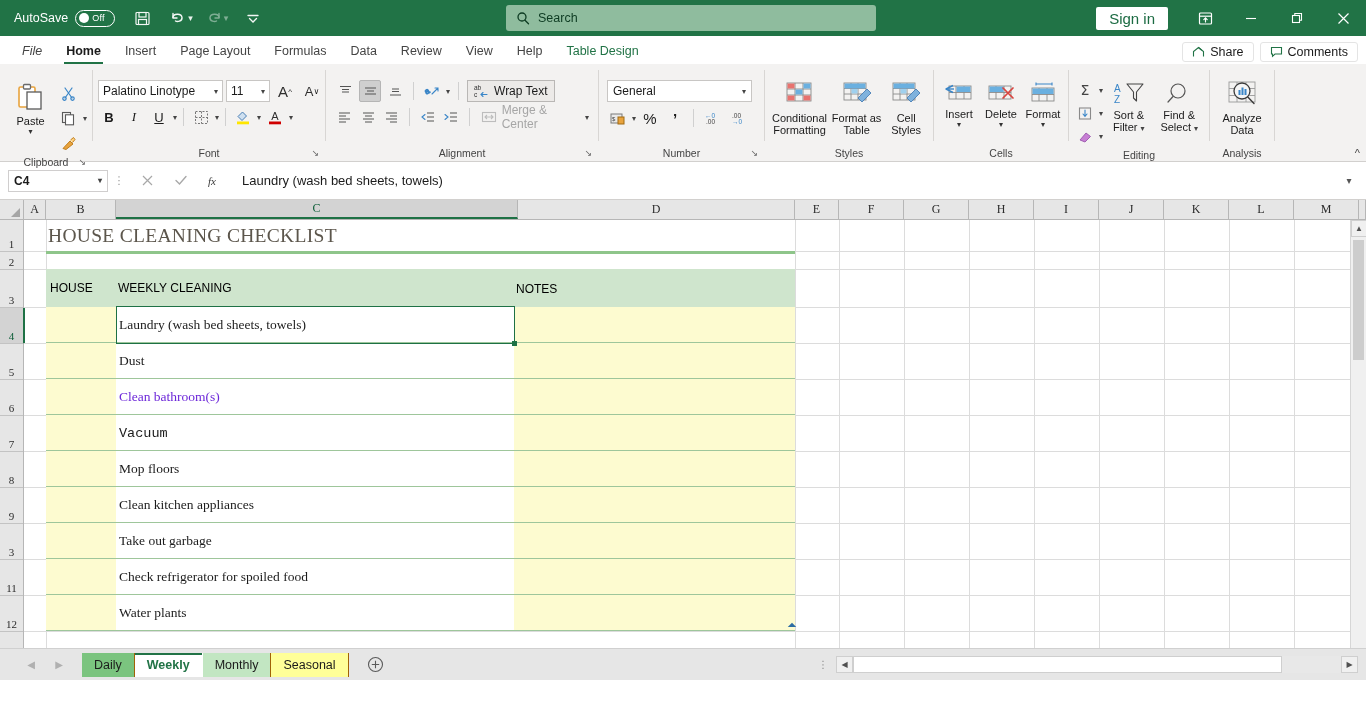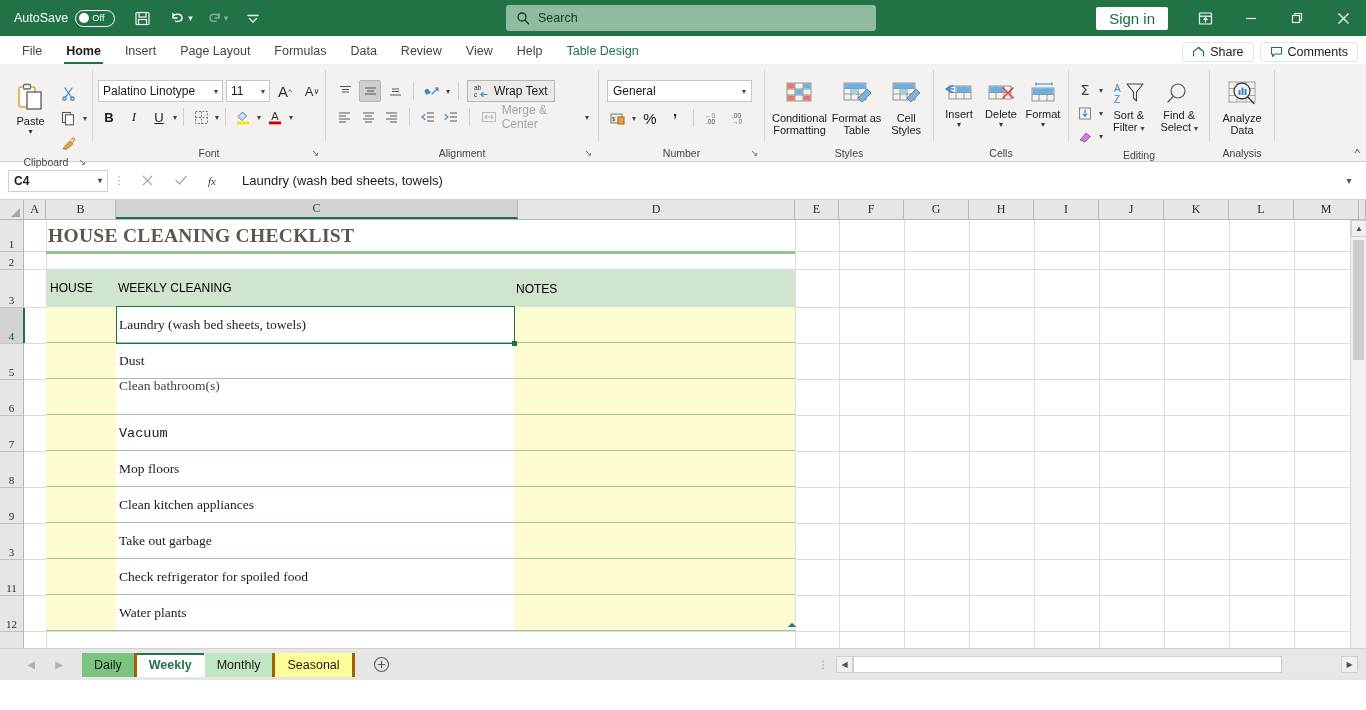--- a/index.html
+++ b/index.html
@@ -43,21 +43,21 @@
   .winbtn{ width:46px;height:36px;display:flex;align-items:center;justify-content:center;color:#fff;}
   
   .ribtabs{
     height:28px; background:#ffffff; display:flex; align-items:flex-end; position:relative;
     border-bottom:0;
   }
   .ribtab{
     font-size:12.5px; color:#444; padding:0 12px; height:26px; line-height:26px;
     position:relative; white-space:nowrap;
   }
-  .ribtab.first{margin-left:10px;}
+  .ribtab.first{margin-left:10px;font-style:italic;}
   .ribtab.active{ color:#1b1b1b; font-weight:bold; }
   .ribtab.active::after{
     content:""; position:absolute; left:10px; right:10px; bottom:0; height:2.5px; background:#217346;
   }
   .ribtab.ctx{ color:#217346; }
   .rt-right{ position:absolute; right:8px; bottom:2px; display:flex; gap:6px;}
   .rt-btn{
     font-size:12.5px;color:#1b1b1b;padding:2px 9px;border:1px solid #e4e4e4;border-radius:3px;
     display:flex;align-items:center;gap:5px;background:#fff;
   }
@@ -162,21 +162,21 @@
   .vsthumb{ position:absolute; left:2px; right:2px; top:20px; height:120px; background:#cdcdcd;}
   
   .tabbar{ height:32px; background:#e6e6e6; display:flex; align-items:center;
            border-top:1px solid #d0d0d0; position:relative;}
   .navarrows{ display:flex; gap:2px; margin-left:18px; }
   .navarr{ width:26px;height:24px;display:flex;align-items:center;justify-content:center;
            color:#b0b0b0;font-size:10px;}
   .stabs{ display:flex; align-items:center; margin-left:10px; gap:0; }
   .stab{
     height:24px; padding:0 12px; display:flex; align-items:center; font-size:12.5px;
-    color:#1b1b1b; border-right:3px solid #a16207; position:relative;
+    color:#1b1b1b; border-right:1px solid #a16207; position:relative;
   }
   .stab.active{ background:#ffffff; color:#217346; font-weight:bold; border-right:1px solid #fff;}
   .stab.active::after{content:"";position:absolute;left:0;right:0;top:0;height:2px;background:#217346;}
   .addsheet{ width:34px;height:26px;display:flex;align-items:center;justify-content:center;
              color:#5a5a5a;font-size:14px; margin-left:10px;}
   .hgrip{ position:absolute; left:818px; color:#8a8a8a; font-size:10px; letter-spacing:0;}
   .hscroll{ position:absolute; left:836px; right:8px; height:17px; display:flex; align-items:center;}
   .hsarrow{ width:17px;height:17px;background:#f0f0f0;border:1px solid #cfcfcf;display:flex;
             align-items:center;justify-content:center;font-size:8px;color:#505050;}
   .hstrack{ flex:1; height:17px; background:#e8e8e8; position:relative;}
@@ -797,21 +797,21 @@
       <div class="gl-h" style="top:123px"></div>
       <div class="gl-h" style="top:159px"></div>
       <div class="gl-h" style="top:195px"></div>
       <div class="gl-h" style="top:231px"></div>
       <div class="gl-h" style="top:267px"></div>
       <div class="gl-h" style="top:303px"></div>
       <div class="gl-h" style="top:339px"></div>
       <div class="gl-h" style="top:375px"></div>
       <div class="gl-h" style="top:411px"></div>
 
-      <div style="position:absolute;left:22px;top:0;width:749px;height:32px;display:flex;align-items:center;padding-left:2px;font-weight:bold;">
+      <div style="position:absolute;left:22px;top:0;width:749px;height:32px;display:flex;align-items:center;padding-left:2px;">
         <span class="tbl-title">HOUSE CLEANING CHECKLIST</span>
       </div>
       <div style="position:absolute;left:22px;top:31px;width:749px;height:3px;background:#8ec58a;"></div>
 
       <div class="tbl-hdr" style="position:absolute;left:22px;top:49px;width:749px;height:38px;"></div>
       <div style="position:absolute;left:26px;top:49px;height:38px;display:flex;align-items:center;">
         <span class="htxt">HOUSE</span>
         </div>
       <div style="position:absolute;left:94px;top:49px;height:38px;display:flex;align-items:center;">
         <span class="htxt">WEEKLY CLEANING</span>
@@ -828,21 +828,21 @@
 
       <div class="band-yellow" style="position:absolute;left:22px;top:123px;width:70px;height:36px;"></div>
       <div class="band-white" style="position:absolute;left:92px;top:123px;width:398px;height:36px;"></div>
       <div class="band-yellow" style="position:absolute;left:490px;top:123px;width:281px;height:36px;"></div>
       <div style="position:absolute;left:95px;top:123px;height:36px;display:flex;align-items:center;font-family:'Liberation Serif',serif;font-size:13.5px;color:#1b1b1b;">Dust</div>
       <div class="tbl-rowline" style="top:158px;left:22px;width:749px;"></div>
 
       <div class="band-yellow" style="position:absolute;left:22px;top:159px;width:70px;height:36px;"></div>
       <div class="band-white" style="position:absolute;left:92px;top:159px;width:398px;height:36px;"></div>
       <div class="band-yellow" style="position:absolute;left:490px;top:159px;width:281px;height:36px;"></div>
-      <div style="position:absolute;left:95px;top:148px;height:36px;display:flex;align-items:center;font-family:'Liberation Serif',serif;font-size:13.5px;color:#404040;">Clean bathroom(s)</div>
+      <div style="position:absolute;left:95px;top:159px;height:36px;display:flex;align-items:center;font-family:'Liberation Serif',serif;font-size:13.5px;color:#6d28d9;">Clean bathroom(s)</div>
       <div class="tbl-rowline" style="top:194px;left:22px;width:749px;"></div>
 
       <div class="band-yellow" style="position:absolute;left:22px;top:195px;width:70px;height:36px;"></div>
       <div class="band-white" style="position:absolute;left:92px;top:195px;width:398px;height:36px;"></div>
       <div class="band-yellow" style="position:absolute;left:490px;top:195px;width:281px;height:36px;"></div>
       <div style="position:absolute;left:95px;top:195px;height:36px;display:flex;align-items:center;font-family:Liberation Mono, monospace;font-size:13.5px;color:#1b1b1b;">Vacuum</div>
       <div class="tbl-rowline" style="top:230px;left:22px;width:749px;"></div>
 
       <div class="band-yellow" style="position:absolute;left:22px;top:231px;width:70px;height:36px;"></div>
       <div class="band-white" style="position:absolute;left:92px;top:231px;width:398px;height:36px;"></div>

